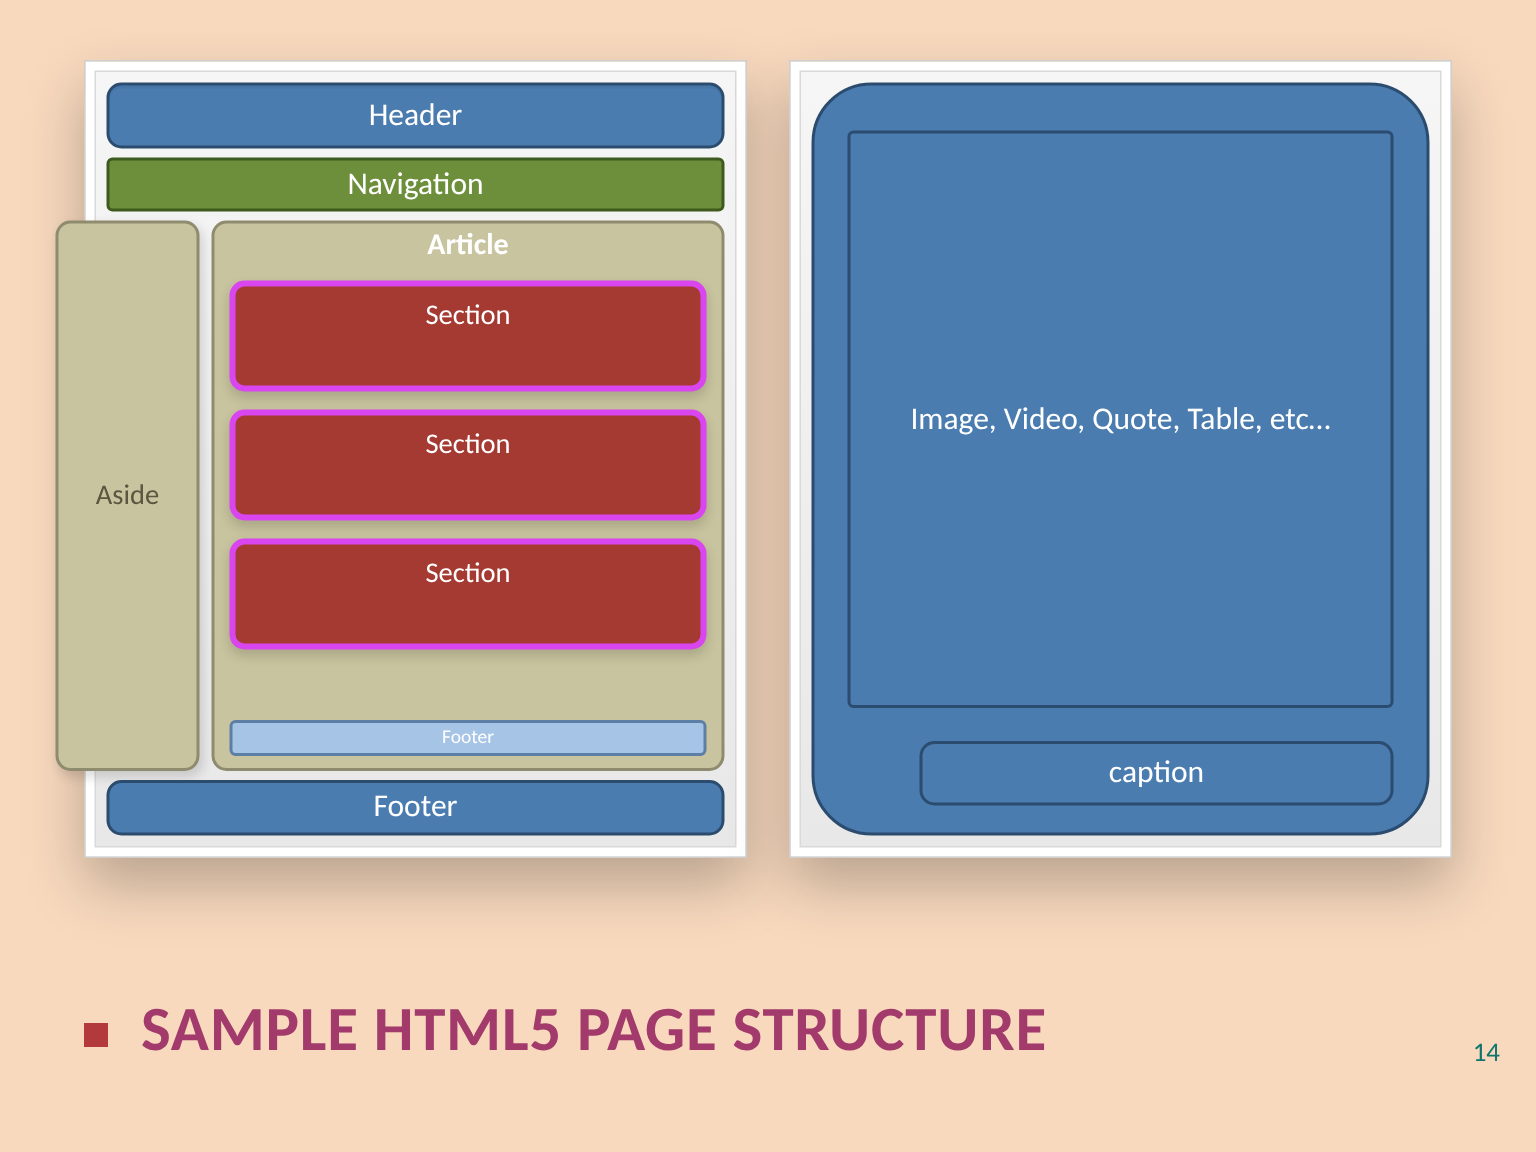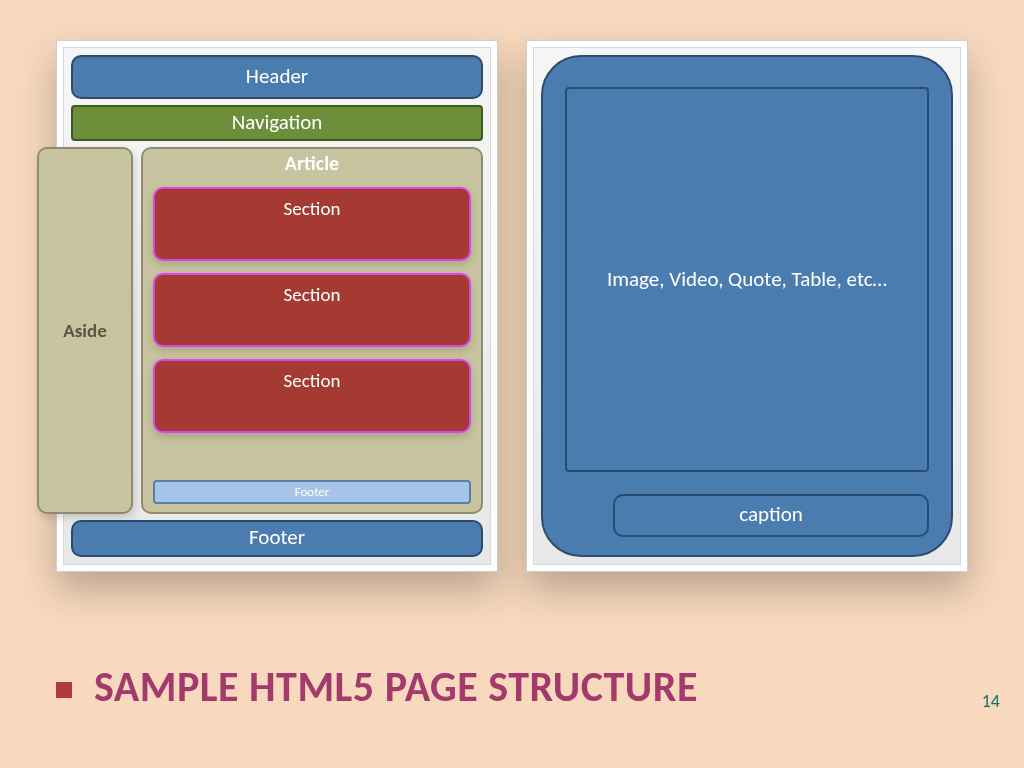--- a/index.html
+++ b/index.html
@@ -63,42 +63,41 @@
     background: #c8c49f;
     border: 2px solid #8f8b6e;
     border-radius: 10px;
     color: #5a5640;
     display: flex;
     align-items: center;
     justify-content: center;
     font-size: 19px;
     margin-left: -34px;
     box-shadow: 2px 4px 8px rgba(0,0,0,0.15);
-    font-weight: bold;
   }
   .article-box {
     flex: 1;
     background: #c8c49f;
     border: 2px solid #8f8b6e;
     border-radius: 10px;
     padding: 4px 10px 8px 10px;
     display: flex;
     flex-direction: column;
     gap: 12px;
   }
   .article-title {
     text-align: center;
     color: #fff;
     font-size: 20px;
     margin-top: -2px;
     font-weight: bold;
   }
   .section-box {
     background: #a43a32;
-    border: 2px solid #d946ef;
+    border: 4px solid #d946ef;
     border-radius: 10px;
     color: #fff;
     text-align: center;
     font-size: 19px;
     padding: 8px 0;
     height: 74px;
     display: flex;
     align-items: flex-start;
     justify-content: center;
     box-shadow: 0 4px 8px rgba(0,0,0,0.15);

